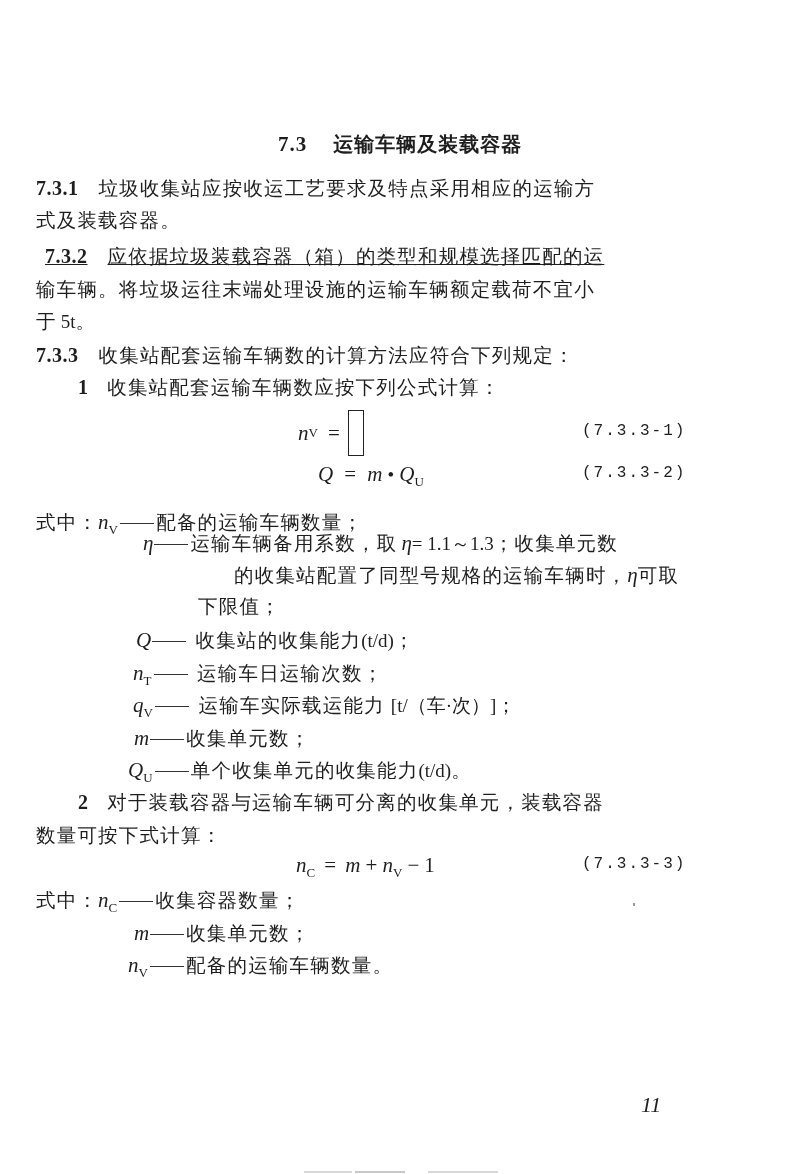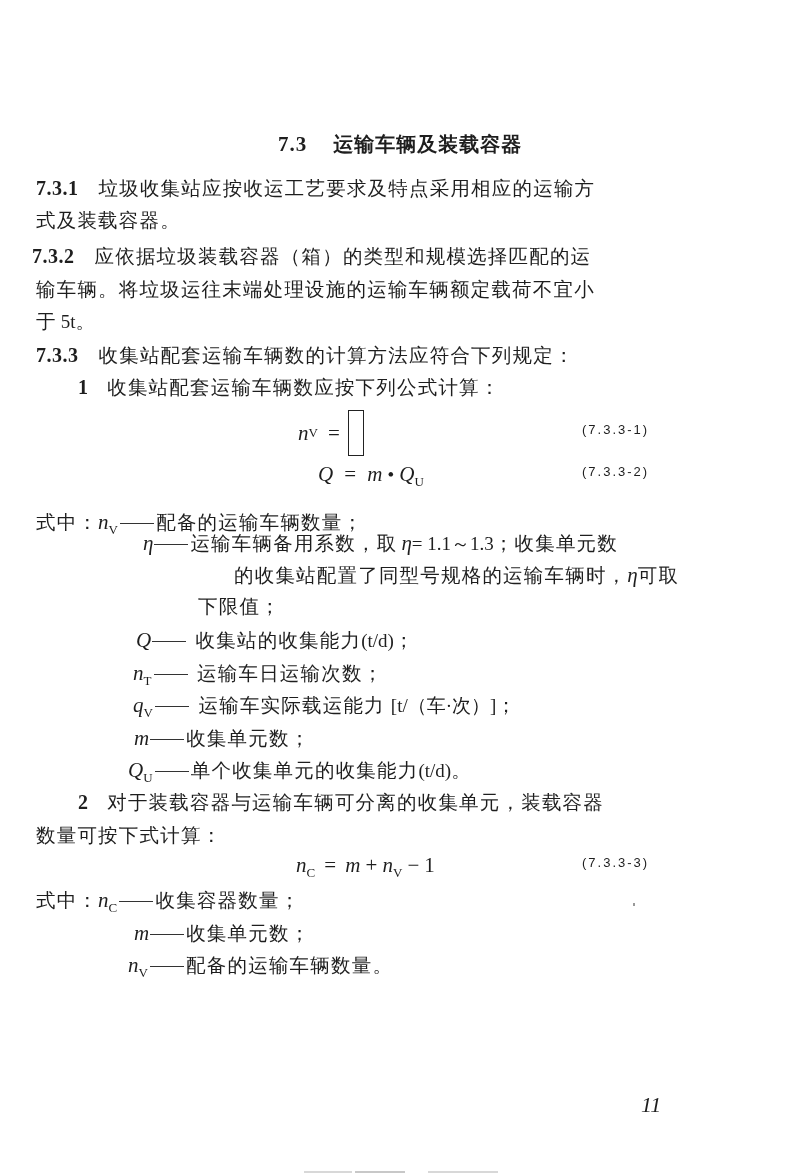--- a/index.html
+++ b/index.html
@@ -9,21 +9,21 @@
   }
   .abs { position: absolute; white-space: nowrap; }
   .title { left: 0; width: 800px; top: 131px; text-align: center; font-size: 20px; font-weight: bold; letter-spacing: 1px; }
   .title .num { font-family: "Liberation Serif", serif; font-size: 21px; margin-right: 26px; }
   .line { font-size: 19.5px; letter-spacing: 1.2px; line-height: 24px; }
   .clause { font-family: "Liberation Serif", serif; font-weight: bold; font-size: 20px; letter-spacing: 0.5px; margin-right: 20px; }
   .item { font-family: "Liberation Serif", serif; font-weight: bold; font-size: 20px; margin-right: 18px; }
   .m { font-family: "Liberation Serif", serif; font-style: italic; font-size: 21px; letter-spacing: 0; }
   .sub { font-family: "Liberation Serif", serif; font-style: normal; font-size: 13px; vertical-align: -5px; }
   .rom { font-family: "Liberation Serif", serif; font-size: 19px; letter-spacing: 0; }
-  .eqno { font-family: Liberation Sans, sans-serif; font-size: 13px; letter-spacing: 2px; }
+  .eqno { font-family: Liberation Mono, monospace; font-size: 16px; letter-spacing: 2px; }
   .dash { display: inline-block; width: 34px; border-top: 1px solid #333; vertical-align: middle; margin: 0 2px 0 1px; }
   .frac { display: inline-block; vertical-align: middle; text-align: center; position: relative; padding: 0 6px; }
   .frac .top { display: block; border-bottom: 1.3px solid #222; padding: 0 4px 1px; }
   .frac .bot { display: block; padding-top: 1px; }
   .bracket-l, .bracket-r { display: inline-block; vertical-align: middle; width: 7px; height: 44px; border-top: 1.3px solid #222; border-bottom: 1.3px solid #222; }
   .bracket-l { border-left: 1.3px solid #222; }
   .bracket-r { border-right: 1.3px solid #222; }
   .page-num { font-family: "Liberation Serif", serif; font-style: italic; font-size: 22px; }
   .scanmark { position: absolute; height: 2px; background: #d8d8d8; }
 </style>
@@ -32,21 +32,21 @@
 
 <div class="abs title">
   <span class="num">7.3</span><span>运输车辆及装载容器</span>
 </div>
 
 <div class="abs line" style="left:36px; top:176px;">
   <span class="clause">7.3.1</span><span>垃圾收集站应按收运工艺要求及特点采用相应的运输方</span>
 </div>
 <div class="abs line" style="left:36px; top:209px;">式及装载容器。</div>
 
-<div class="abs line" style="left:32px; top:244px;">
+<div class="abs line" style="left:45px; top:244px;text-decoration:underline;">
   <span class="clause">7.3.2</span><span>应依据垃圾装载容器（箱）的类型和规模选择匹配的运</span>
 </div>
 <div class="abs line" style="left:36px; top:278px;">输车辆。将垃圾运往末端处理设施的运输车辆额定载荷不宜小</div>
 <div class="abs line" style="left:36px; top:310px;">
   <span>于</span><span class="rom" style="margin-left:4px;text-align:right;">5t</span><span>。</span>
 </div>
 
 <div class="abs line" style="left:36px; top:343px;">
   <span class="clause">7.3.3</span><span>收集站配套运输车辆数的计算方法应符合下列规定：</span>
 </div>

